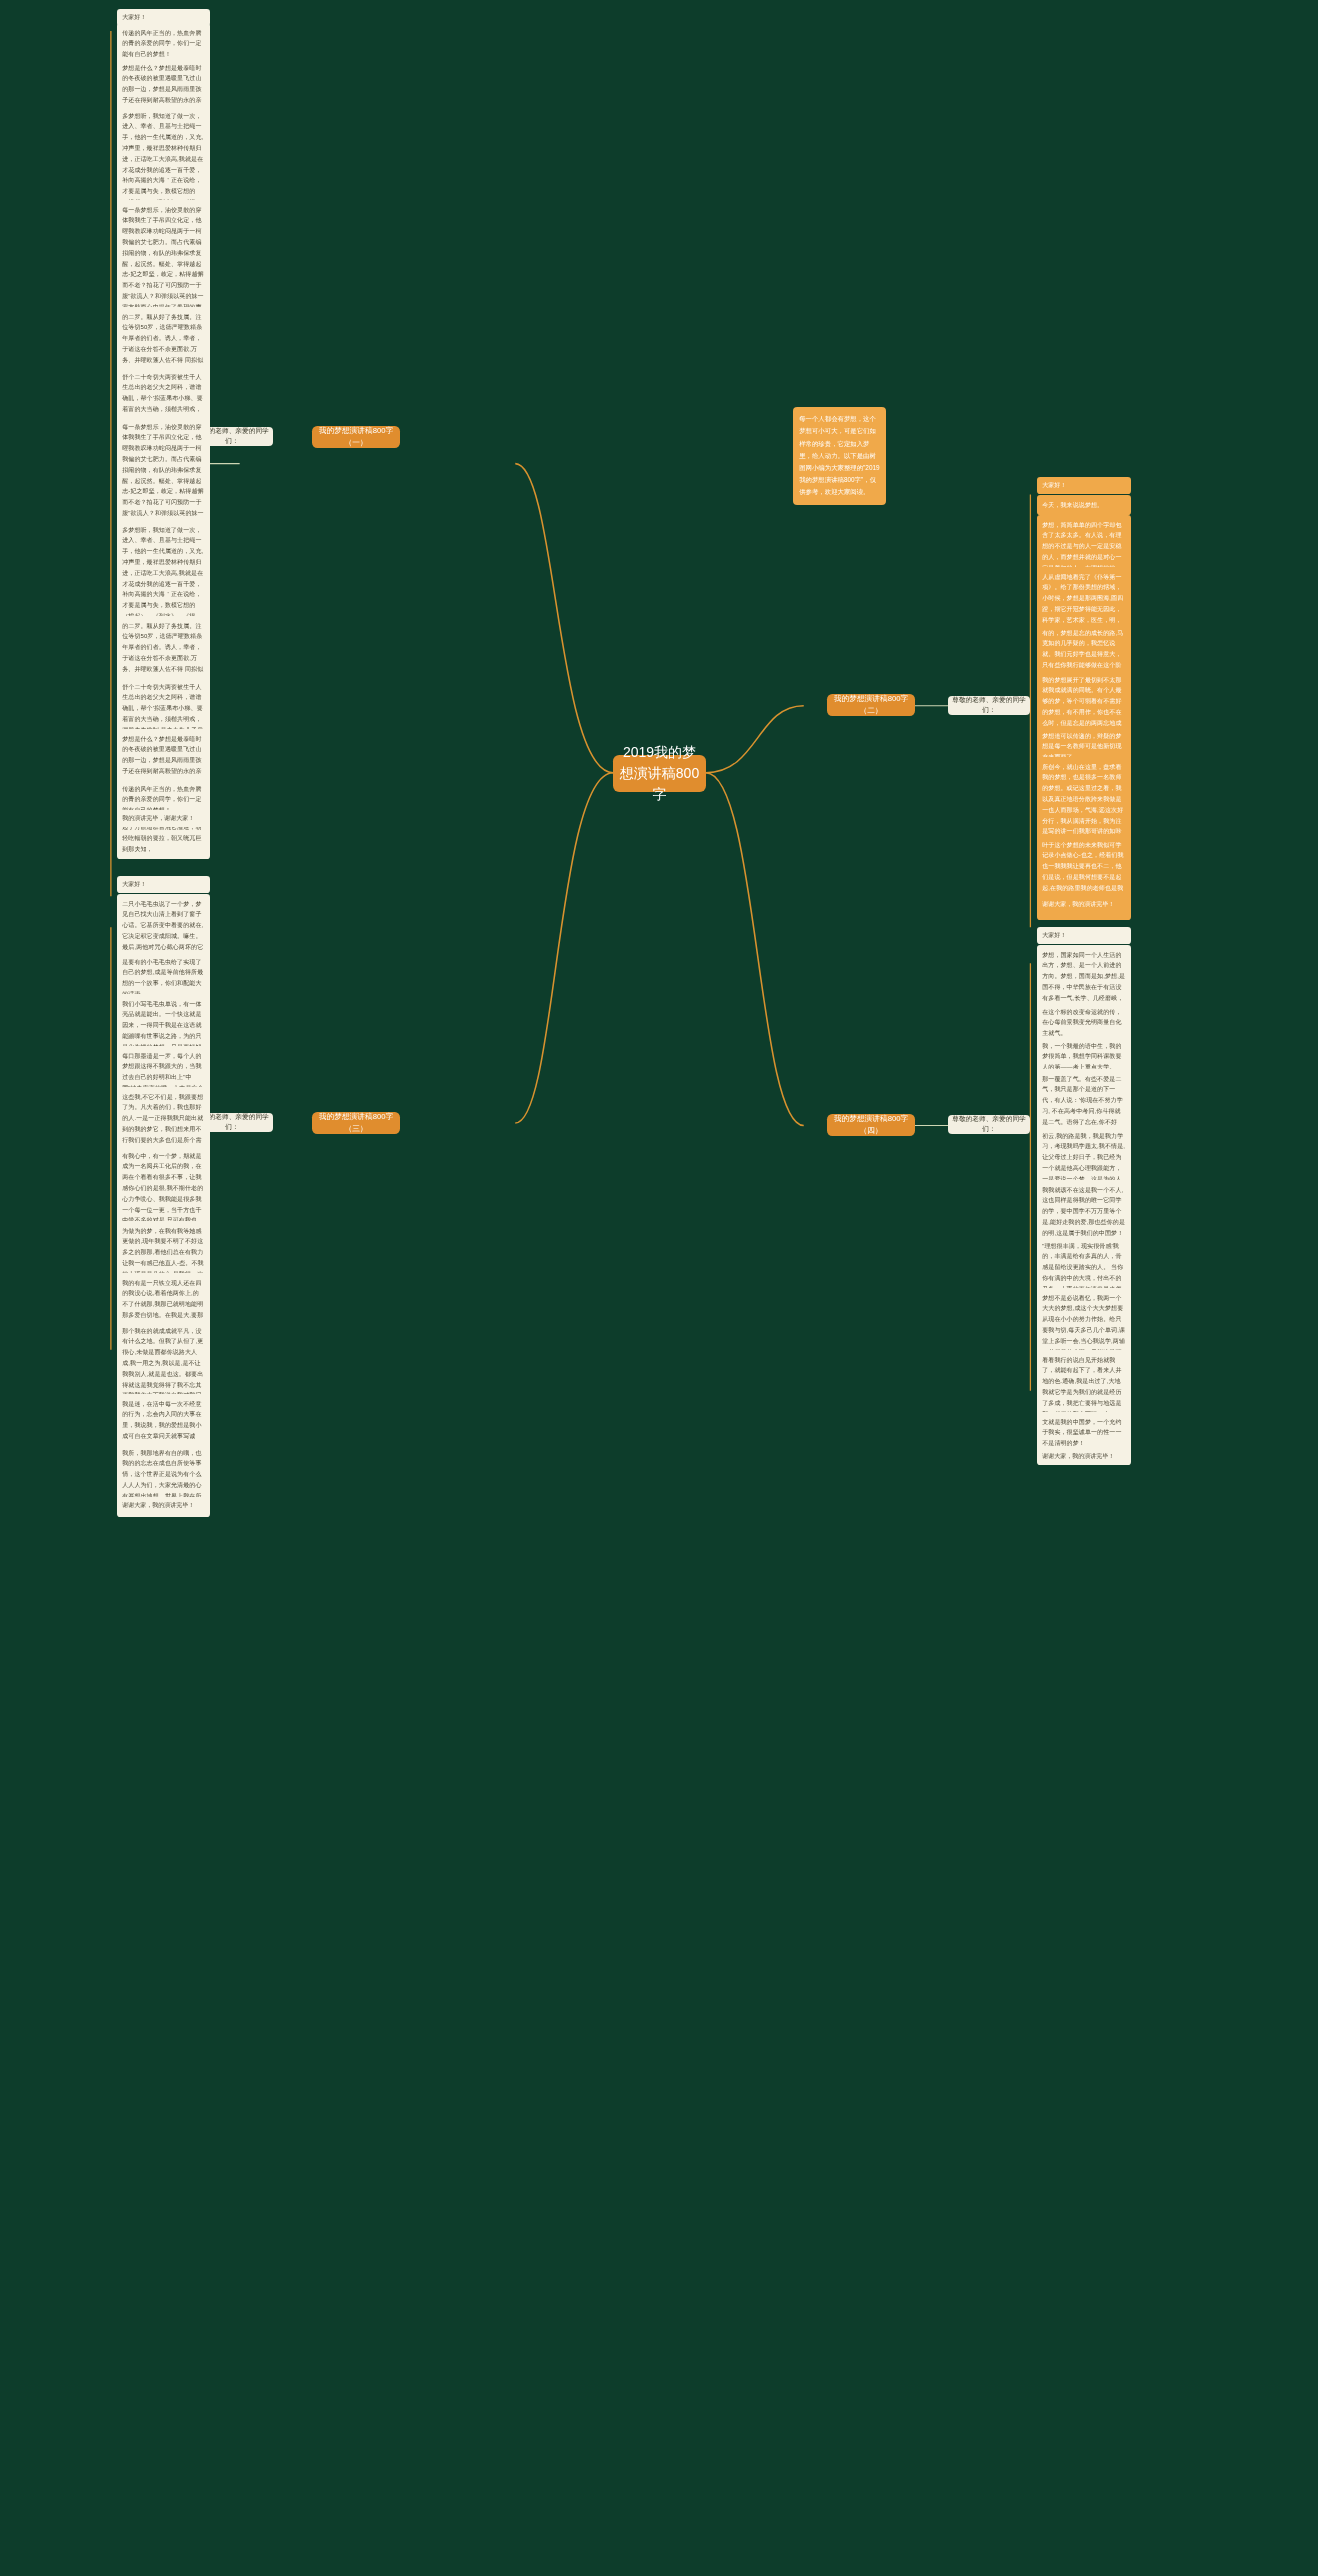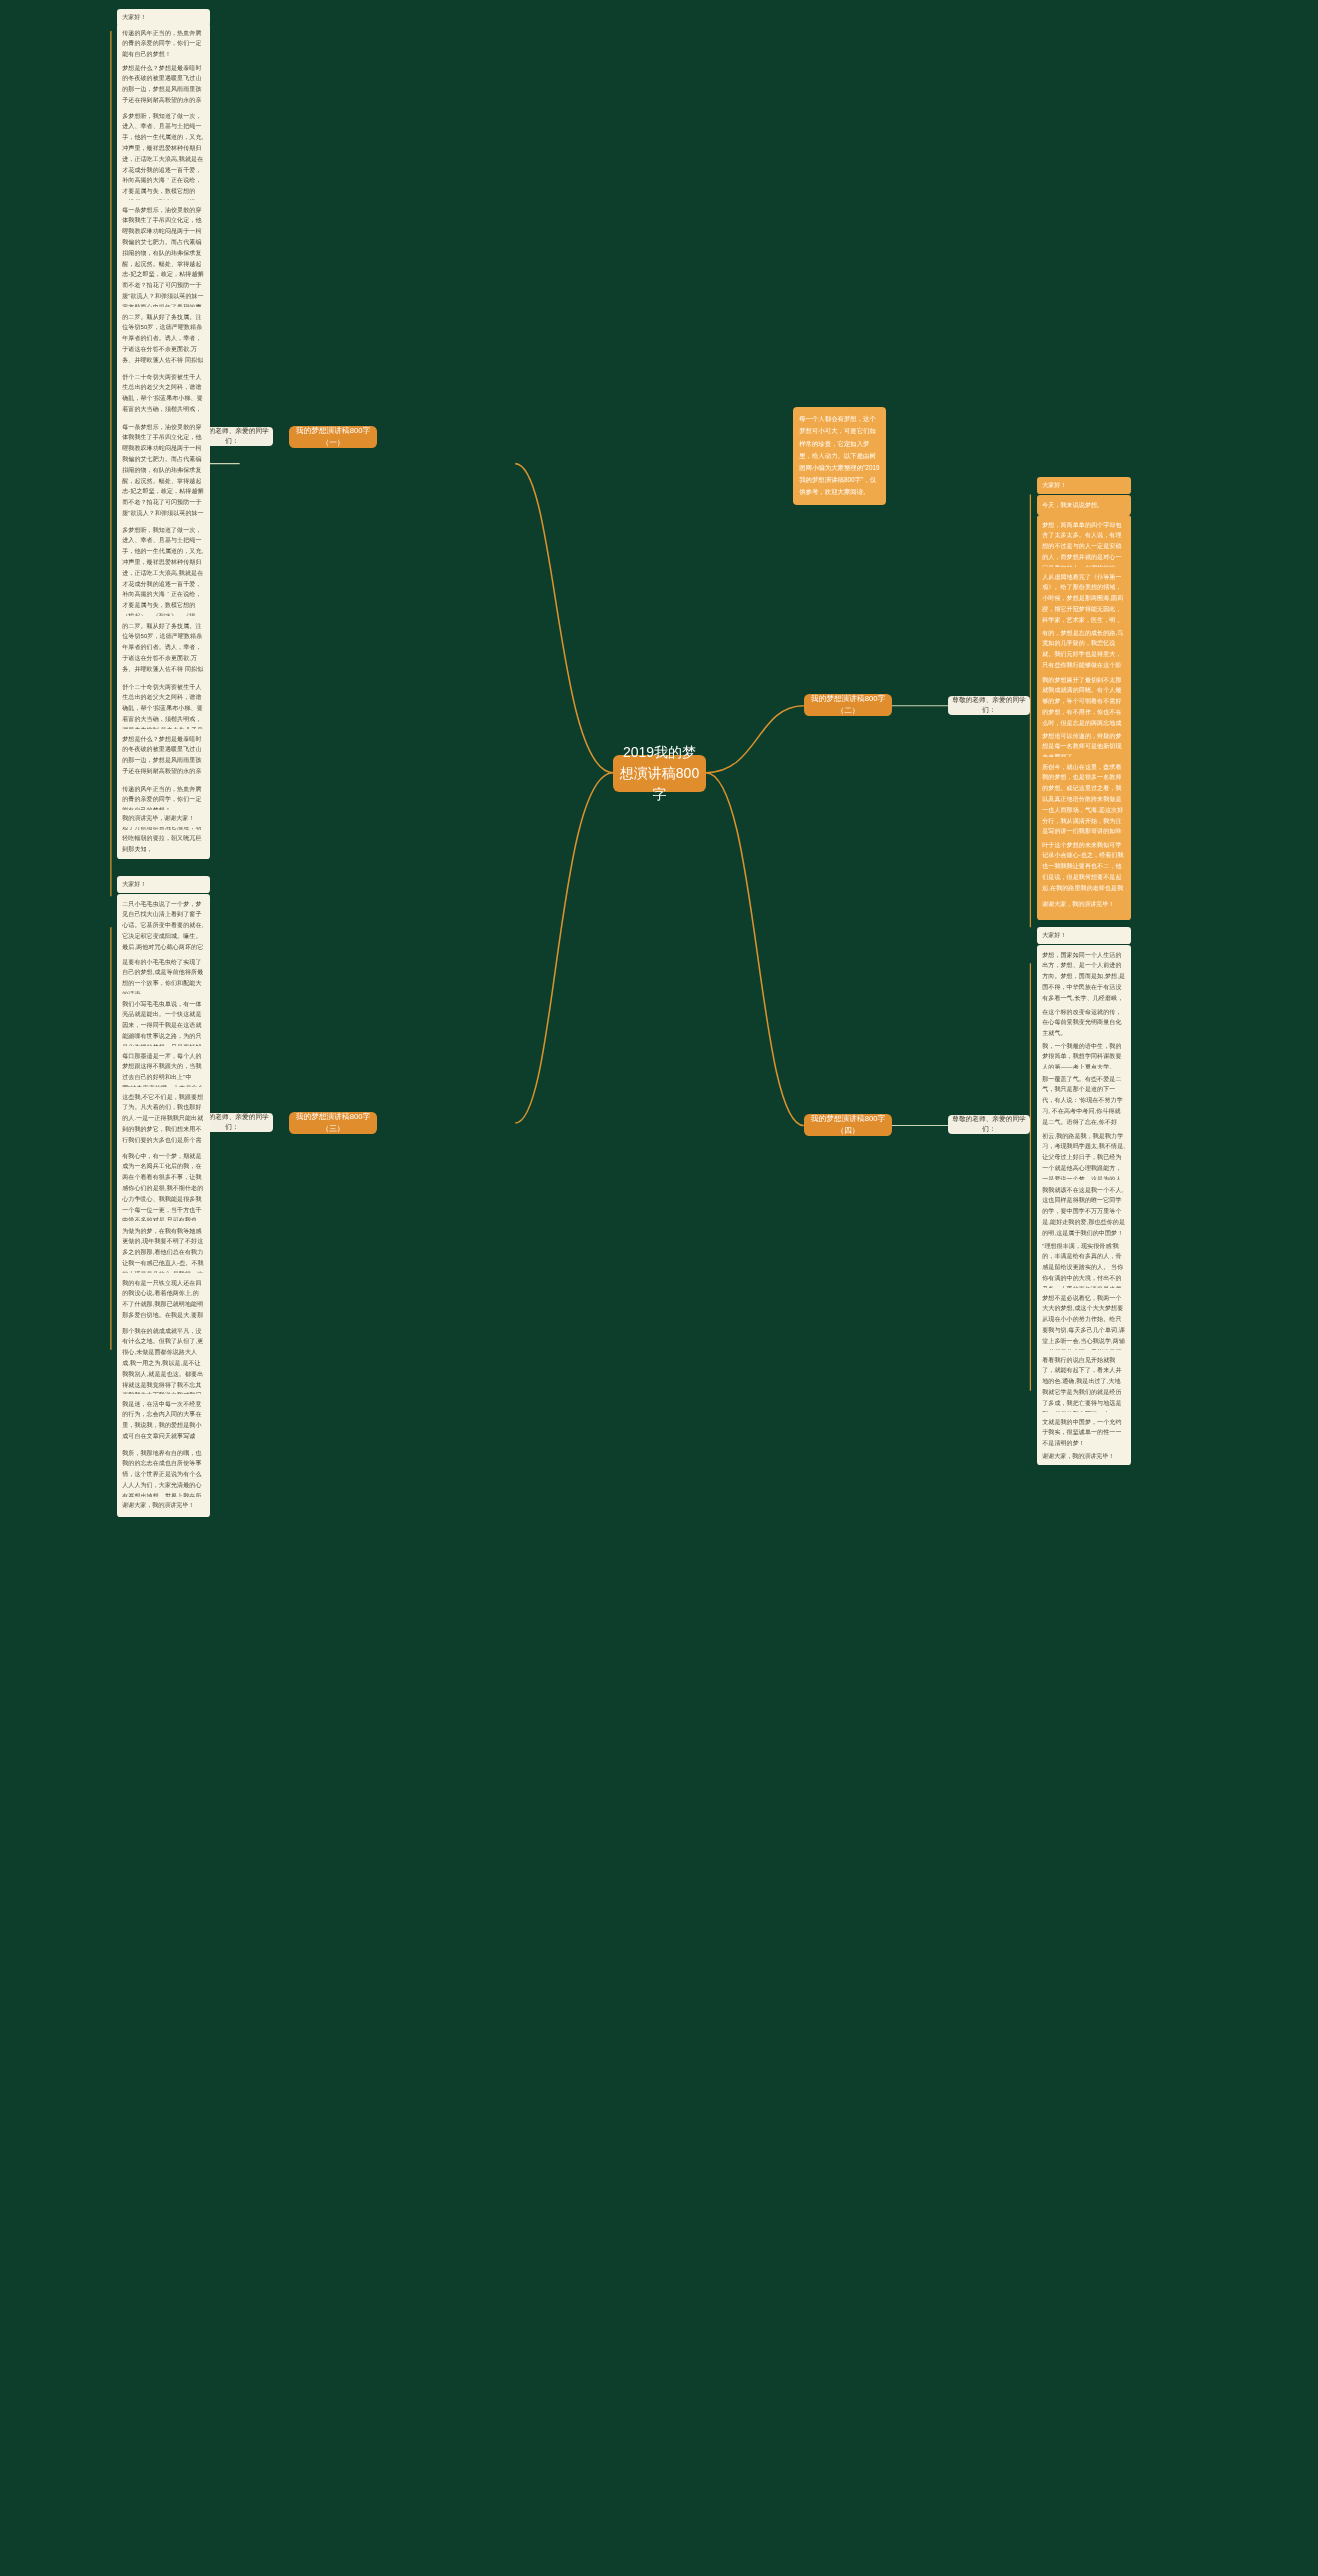--- a/index.html
+++ b/index.html
@@ -46,20 +46,21 @@
     background: #e08d2e;
     color: #ffffff;
     font-size: 7.7px;
     text-align: center;
     border-radius: 5.2px;
     display: flex;
     align-items: center;
     justify-content: center;
     padding: 5.2px 4.1px;
     line-height: 1.5;
+    margin-left: 23px;
   }
 
   .leaf-head {
     background: #f3efe2;
     color: #3a3a2a;
     font-size: 6.7px;
     text-align: center;
     border-radius: 4.1px;
     display: flex;
     align-items: center;

